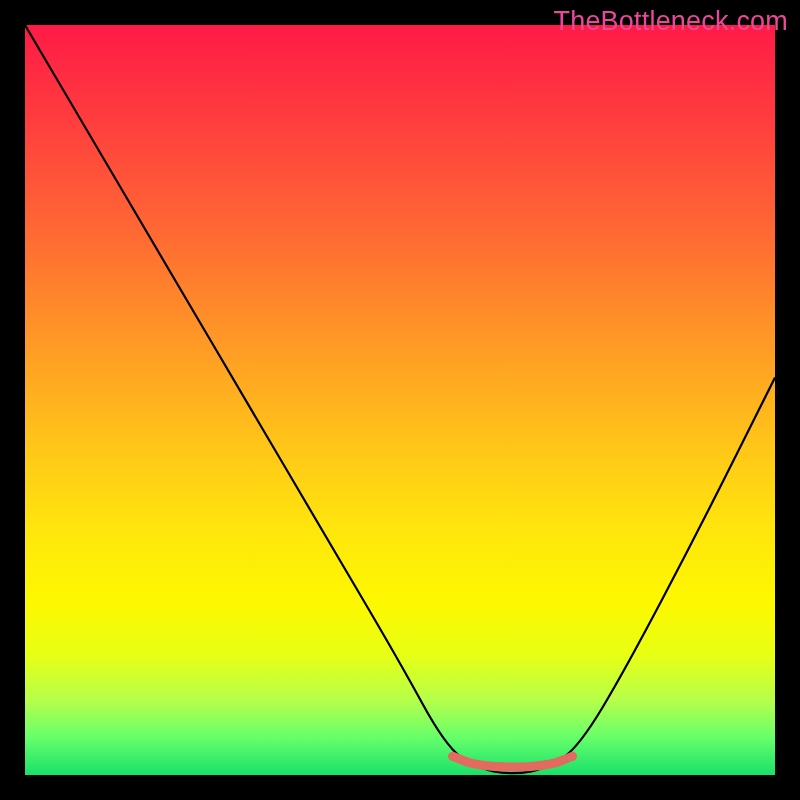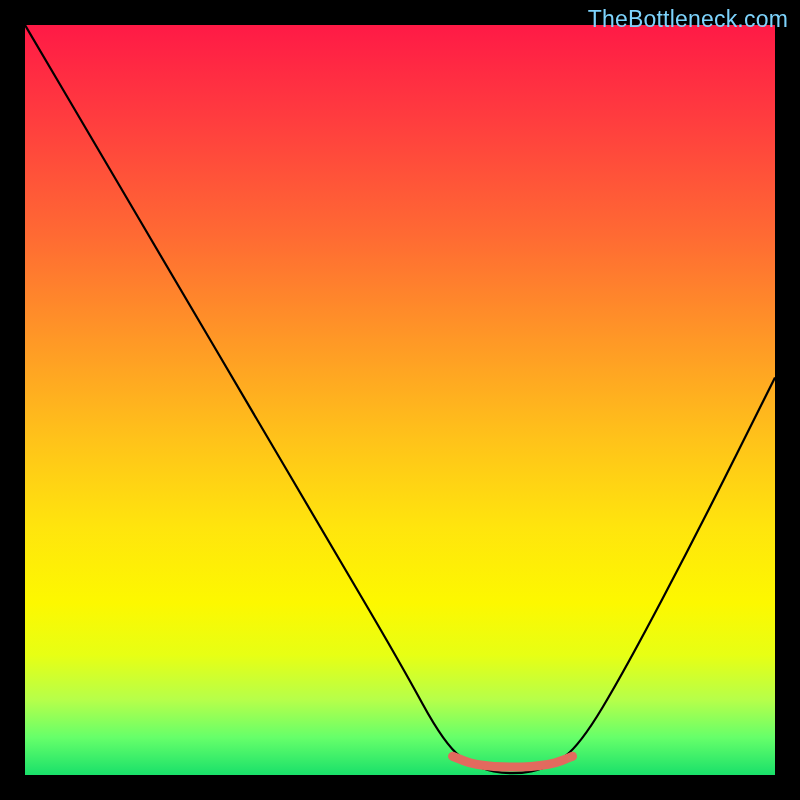--- a/index.html
+++ b/index.html
@@ -14,22 +14,22 @@
   .frame {
     position: relative;
     width: 800px;
     height: 800px;
     background: #000;
   }
   .watermark {
     position: absolute;
     top: 6px;
     right: 12px;
-    color: #7dd3fc;
-    font-size: 23px;
+    color: #ec4899;
+    font-size: 27px;
     font-weight: 400;
     letter-spacing: 0.2px;
     z-index: 10;
   }
   .plot-area {
     position: absolute;
     left: 25px;
     top: 25px;
     width: 750px;
     height: 750px;

